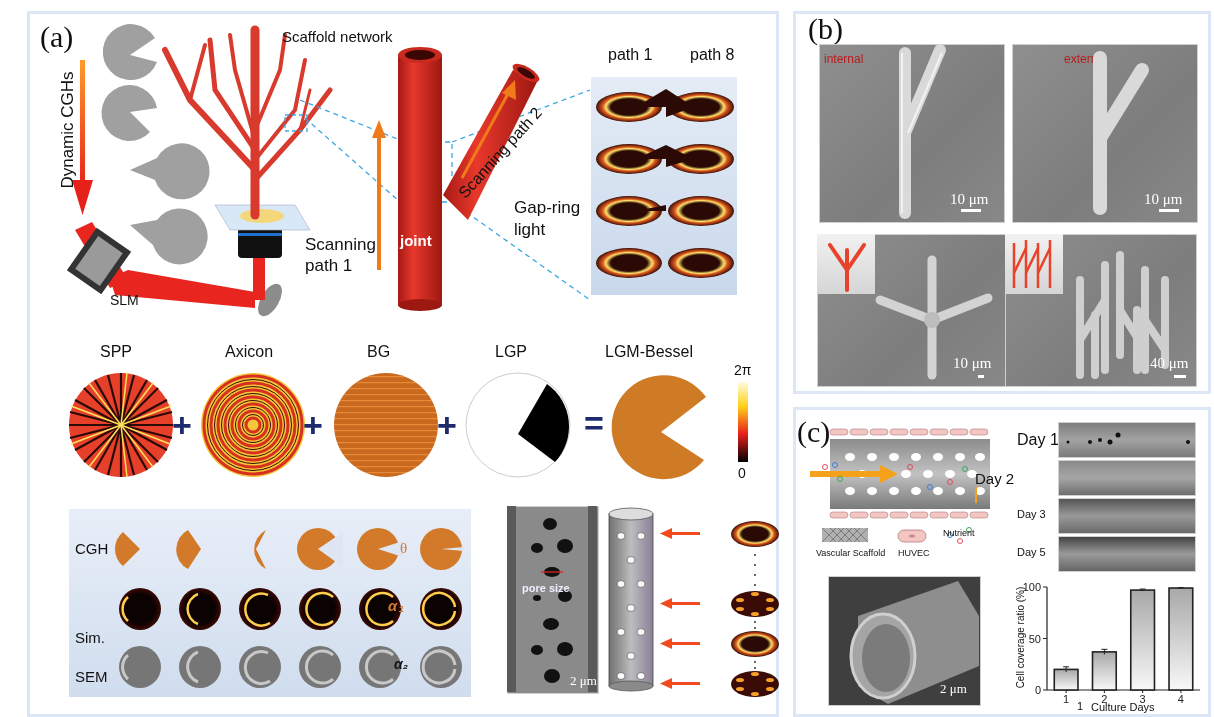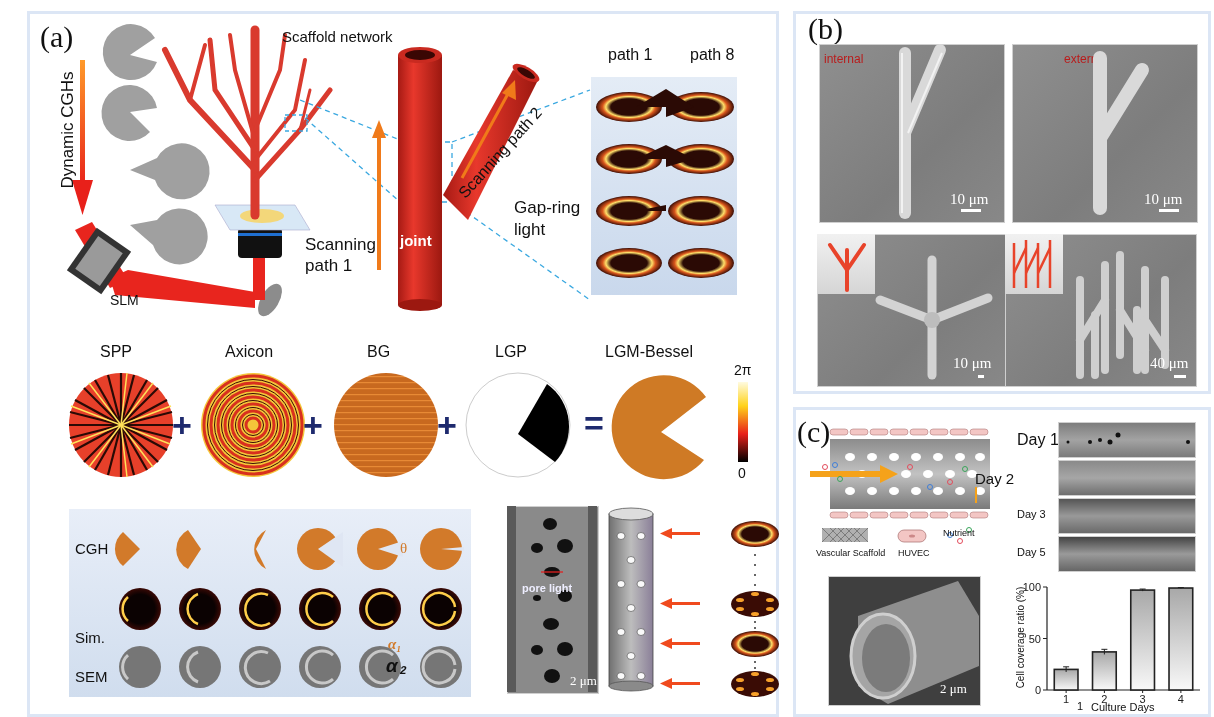--- a/index.html
+++ b/index.html
@@ -296,61 +296,61 @@
   </g>
   <g fill="none" stroke="#ffce4a" stroke-width="2.5">
     <path d="M10 10 A16 16 0 0 0 10 34"></path>
     <path d="M80 7 A16 16 0 0 0 80 37"></path>
     <path d="M150 8 A16 16 0 1 0 152 36"></path>
     <path d="M215 10 A16 16 0 1 0 215 34"></path>
     <path d="M275 10 A16 16 0 1 0 275 34"></path>
     <path d="M337 20 A16 16 0 1 0 337 24"></path>
   </g>
 </svg>
-<div class="txt" style="left:388px;top:599px;color:#d27a2a;font-family:Liberation Serif, serif;font-style:italic;font-weight:bold;font-size:15px;margin-top:37px;">α₁</div>
+<div class="txt" style="left:388px;top:599px;color:#d27a2a;font-family:Liberation Mono, monospace;font-style:italic;font-weight:bold;font-size:15px;">α₁</div>
 
 <svg style="left:118px;top:645px;" width="350" height="45">
   <g fill="#767676">
     <circle cx="22" cy="22" r="21"></circle>
       <circle cx="82" cy="22" r="21"></circle>
       <circle cx="142" cy="22" r="21"></circle>
       <circle cx="202" cy="22" r="21"></circle>
       <circle cx="262" cy="22" r="21"></circle>
       <circle cx="323" cy="22" r="21"></circle>
   </g>
   <g fill="none" stroke="#c8c8c8" stroke-width="3">
     <path d="M10 10 A16 16 0 0 0 10 34"></path>
     <path d="M80 7 A16 16 0 0 0 80 37"></path>
     <path d="M150 8 A16 16 0 1 0 152 36"></path>
     <path d="M215 10 A16 16 0 1 0 215 34"></path>
     <path d="M275 10 A16 16 0 1 0 275 34"></path>
     <path d="M337 20 A16 16 0 1 0 337 24"></path>
   </g>
 </svg>
-<div class="txt" style="left:386px;top:656px;font-family:Liberation Mono, monospace;font-style:italic;font-weight:bold;font-size:19px;">α₂</div>
+<div class="txt" style="left:394px;top:656px;font-family:Liberation Sans, sans-serif;font-style:italic;font-weight:bold;font-size:14px;">α₂</div>
 
 <div class="sem" style="left:507px;top:506px;width:90px;height:186px;background:#8a8a8a;"></div>
 <svg style="left:507px;top:506px;" width="90" height="186">
   <rect x="0" y="0" width="9" height="186" fill="#5a5a5a"></rect>
   <rect x="81" y="0" width="9" height="186" fill="#5a5a5a"></rect>
   <g fill="#111">
     <ellipse cx="43" cy="18" rx="7" ry="6"></ellipse>
       <ellipse cx="30" cy="42" rx="6" ry="5"></ellipse>
       <ellipse cx="58" cy="40" rx="8" ry="7"></ellipse>
     <ellipse cx="45" cy="66" rx="8" ry="5"></ellipse>
       <ellipse cx="30" cy="92" rx="4" ry="3"></ellipse>
       <ellipse cx="58" cy="90" rx="7" ry="6"></ellipse>
     <ellipse cx="44" cy="118" rx="8" ry="6"></ellipse>
       <ellipse cx="30" cy="144" rx="6" ry="5"></ellipse>
       <ellipse cx="58" cy="143" rx="8" ry="7"></ellipse>
     <ellipse cx="45" cy="170" rx="8" ry="7"></ellipse>
   </g>
   <line x1="34" y1="66" x2="56" y2="66" stroke="#e02020" stroke-width="1.3"></line>
 </svg>
-<div class="txt" style="left:522px;top:582px;color:#eef;font-weight:bold;font-size:11px;">pore light</div>
+<div class="txt" style="left:522px;top:582px;color:#eef;font-weight:bold;font-size:11px;">pore size</div>
 <div class="scale" style="left:570px;top:673px;font-size:13px;">2 μm</div>
 
 <svg style="left:607px;top:506px;" width="48" height="186">
   <defs>
       <linearGradient id="tube" x1="0" y1="0" x2="1" y2="0">
         <stop offset="0" stop-color="#707070"></stop>
         <stop offset="0.5" stop-color="#bdbdbd"></stop>
         <stop offset="1" stop-color="#8a7f98"></stop>
       </linearGradient>
     </defs>

